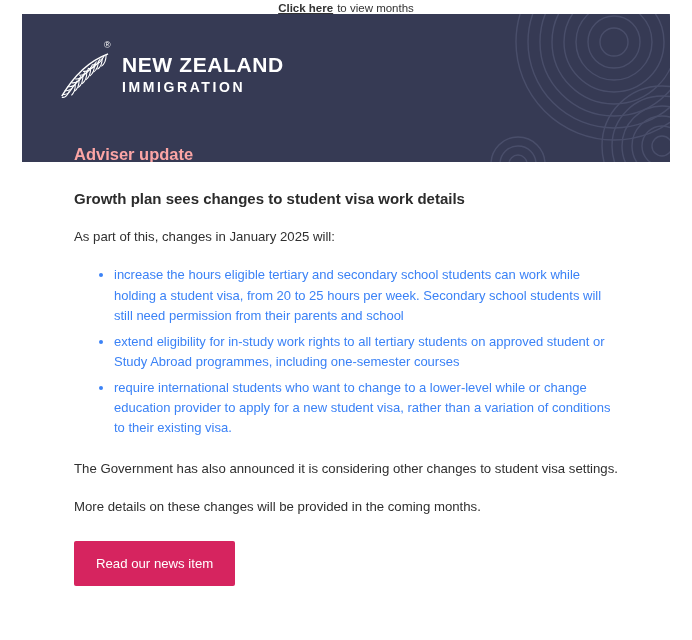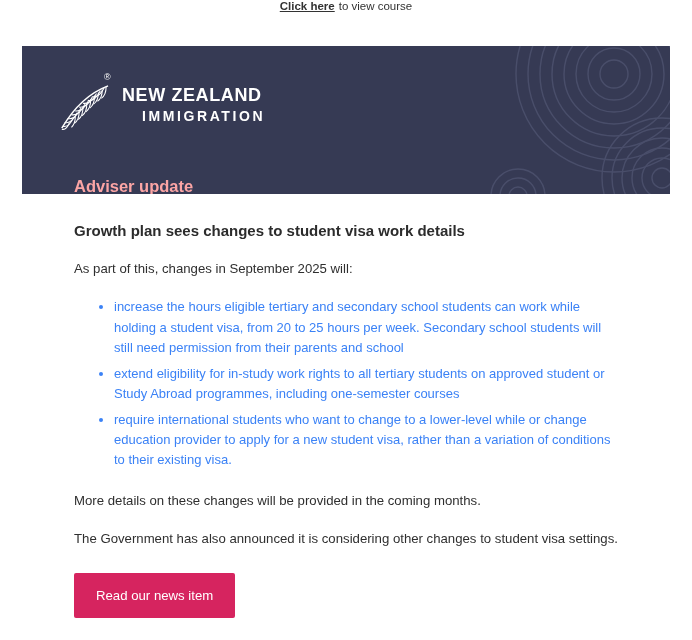--- a/index.html
+++ b/index.html
@@ -7,23 +7,23 @@
     padding: 0;
   }
   body {
     width: 692px;
     height: 640px;
     background: #ffffff;
     font-family: "Liberation Sans", sans-serif;
     overflow: hidden;
   }
   .preheader {
-    height: 46px;
+    height: 14px;
     display: flex;
-    align-items: flex-start;
+    align-items: flex-end;
     justify-content: center;
     font-size: 11.5px;
     color: #333333;
     background: #ffffff;
   }
   .preheader a {
     color: #333333;
     text-decoration: underline;
     font-weight: bold;
   }
@@ -63,30 +63,29 @@
     height: 52px;
     margin-right: 10px;
     margin-top: 4px;
   }
   .brand-text {
     color: #ffffff;
     line-height: 1;
     padding-top: 8px;
   }
   .brand-line1 {
-    font-size: 18px;
+    font-size: 21px;
     font-weight: bold;
     letter-spacing: 0.6px;
   }
   .brand-line2 {
     font-size: 14px;
     font-weight: bold;
     letter-spacing: 2.6px;
     margin-top: 5px;
-    margin-left: 20px;
   }
   .reg {
     position: absolute;
     left: 82px;
     top: 26px;
     color: #ffffff;
     font-size: 9px;
   }
   .hero-title {
     position: absolute;
@@ -133,21 +132,21 @@
     cursor: pointer;
     font-family: "Liberation Sans", sans-serif;
     margin-top: 6px;
   }
 </style>
 </head>
 <body>
 
 <div class="preheader">
   <a href="#">Click here</a>
-  <span class="plain">to view course</span>
+  <span class="plain">to view months</span>
 </div>
 
 <div class="email">
 
   <div class="hero">
     <svg class="rings" viewBox="0 0 260 240">
       <g fill="none" stroke="#5a5f7d" stroke-width="1.4">
         <circle cx="168" cy="74" r="14"></circle>
         <circle cx="168" cy="74" r="26"></circle>
         <circle cx="168" cy="74" r="38"></circle>
@@ -197,24 +196,24 @@
         <div class="brand-line1">NEW ZEALAND</div>
         <div class="brand-line2">IMMIGRATION</div>
       </div>
     </div>
     <div class="reg">®</div>
     <div class="hero-title">Adviser update</div>
   </div>
 
   <div class="body">
     <h1 class="headline">Growth plan sees changes to student visa work details</h1>
-    <p class="para">As part of this, changes in September 2025 will:</p>
+    <p class="para">As part of this, changes in January 2025 will:</p>
     <ul class="bullets">
       <li>increase the hours eligible tertiary and secondary school students can work while holding a student visa, from 20 to 25 hours per week. Secondary school students will still need permission from their parents and school</li>
       <li>extend eligibility for in-study work rights to all tertiary students on approved student or Study Abroad programmes, including one-semester courses</li>
       <li>require international students who want to change to a lower-level while or change education provider to apply for a new student visa, rather than a variation of conditions to their existing visa.</li>
     </ul>
+    <p class="para">The Government has also announced it is considering other changes to student visa settings.</p>
     <p class="para">More details on these changes will be provided in the coming months.</p>
-    <p class="para">The Government has also announced it is considering other changes to student visa settings.</p>
     <button class="cta">Read our news item</button>
   </div>
 
 </div>
 
 </body></html>

